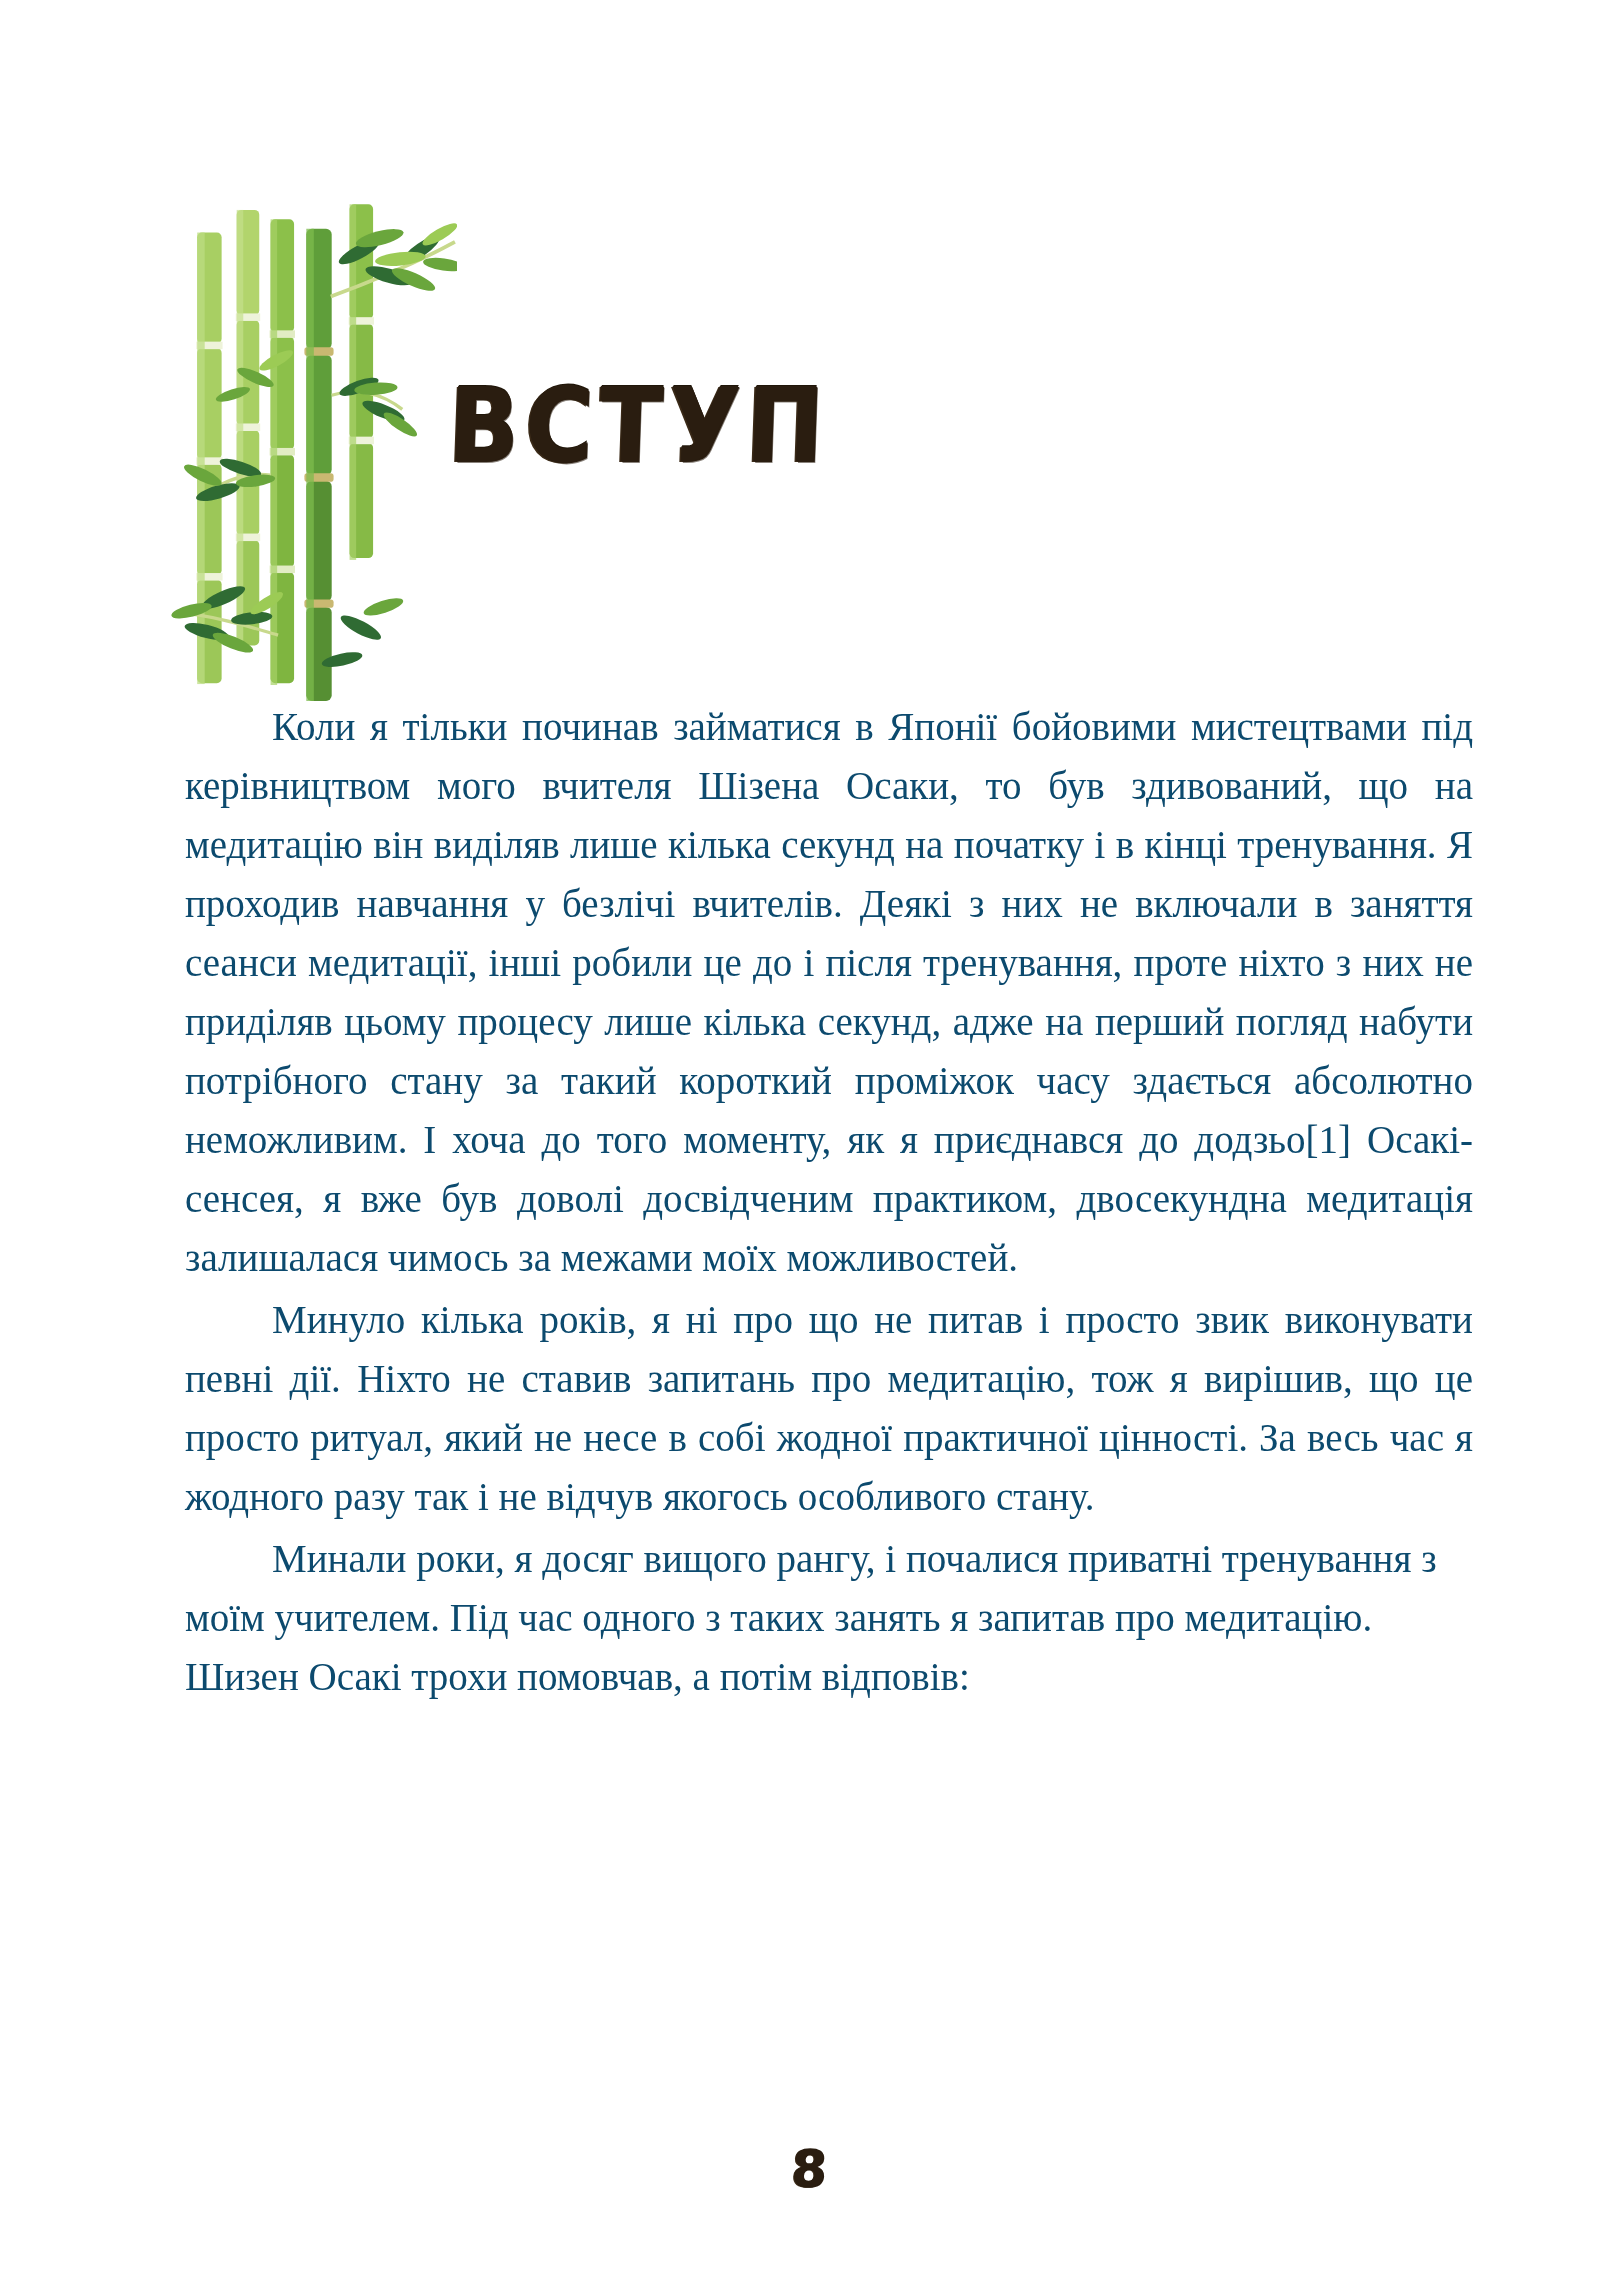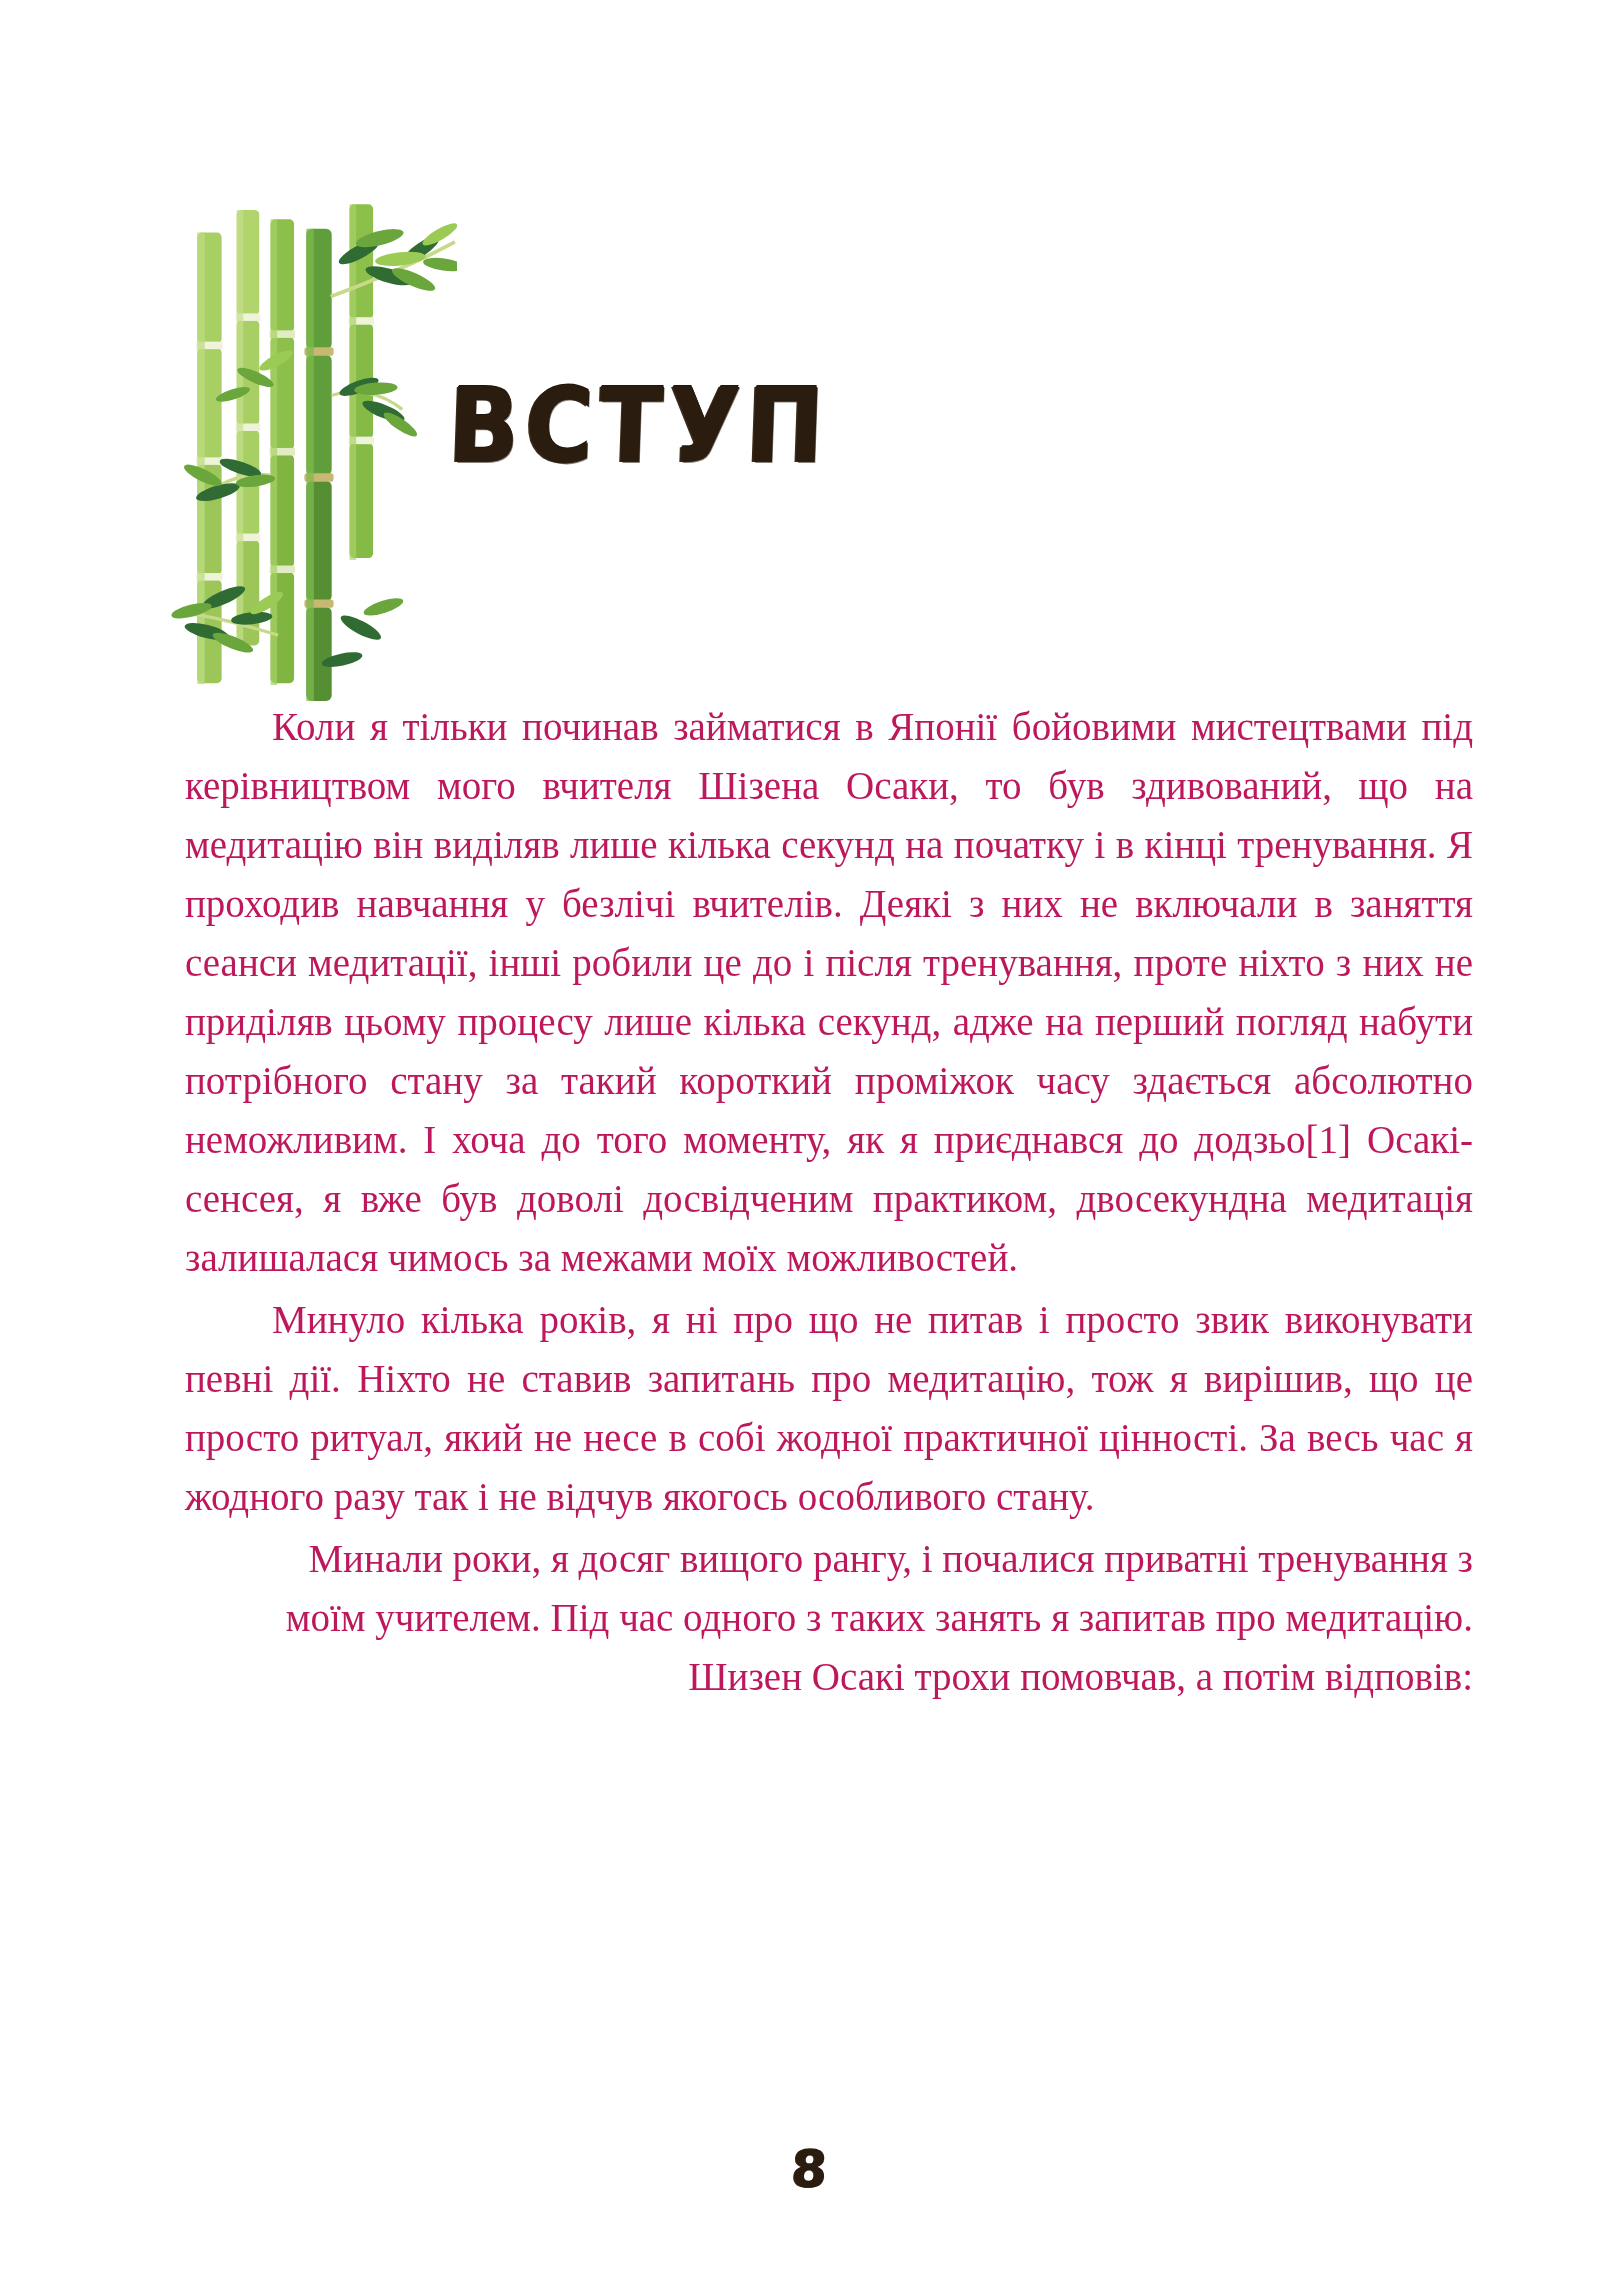--- a/index.html
+++ b/index.html
@@ -63,28 +63,28 @@
   
   .body-text {
     position: absolute;
     left: 185px;
     top: 697px;
     width: 1288px;
     font-size: 39px;
     line-height: 59px;
     text-align: justify;
     text-justify: inter-word;
-    color: #be185d;
+    color: #0c4a6e;
   }
   .body-text p {
     margin: 0;
     text-indent: 87px;
     text-align: justify;
   }
-  .body-text p:last-child { text-align: right; }
+  .body-text p:last-child { text-align: left; }
   .body-text p + p { margin-top: 3px; }
 
   .fn-ref { font-size: 39px; }
 
   
   .page-number {
     position: absolute;
     left: 0;
     top: 2139px;
     width: 1619px;

